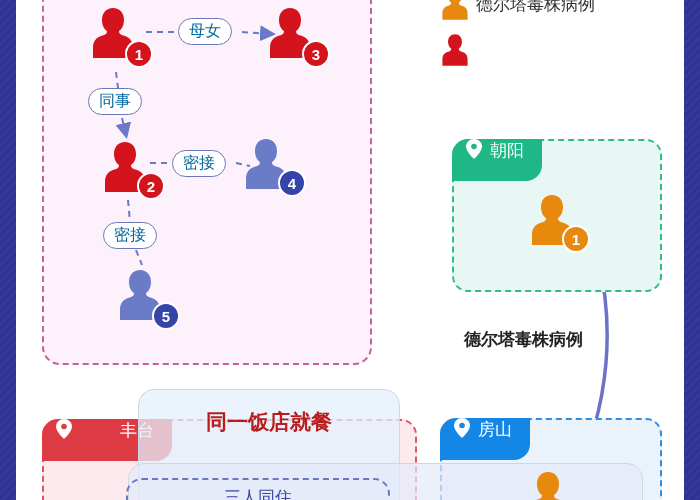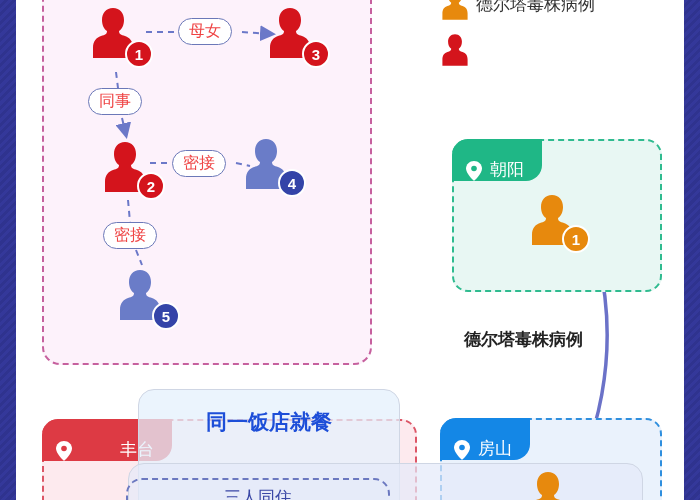--- a/index.html
+++ b/index.html
@@ -29,54 +29,54 @@
     border: 2px solid #fff; color: #fff; font-weight: bold; font-size: 15px;
     display: flex; align-items: center; justify-content: center;
     font-family: "Liberation Sans", sans-serif;
   }
   .badge.red { background: #d4141c; }
   .badge.blue { background: #3444a8; }
   .badge.orange { background: #e7890d; }
 
   .rel-label {
     position: absolute; padding: 2px 10px; border: 1.5px solid #6b78b8;
-    border-radius: 14px; background: #fff; font-size: 16px; color: #ef4444;
+    border-radius: 14px; background: #fff; font-size: 16px; color: #0369a1;
     white-space: nowrap;
   }
 
   .legend { position: absolute; left: 440px; top: -14px; }
   .legend-item { display: flex; align-items: center; height: 36px; margin-bottom: 10px; }
   .legend-item svg { width: 30px; height: 34px; margin-right: 6px; }
   .legend-item span { font-size: 17px; color: #333; }
 
   .region { position: absolute; border-radius: 16px; border: 2px dashed; }
   .region-tag {
     position: absolute; left: -2px; top: -2px; height: 42px; padding: 0 18px 0 14px;
     border-radius: 16px 0 16px 0; color: #fff; font-size: 17px;
-    display: flex; align-items: flex-end; gap: 8px;
+    display: flex; align-items: flex-start; gap: 8px;
   }
   .pin { width: 16px; height: 20px; }
 
   .chaoyang { left: 452px; top: 139px; width: 210px; height: 153px; border-color: #2fbb8f; background: #e8f7f3; }
   .chaoyang .region-tag { background: #1fb786; }
 
   .fengtai { left: 42px; top: 419px; width: 375px; height: 120px; border-color: #dc5566; background: #fdeaee; }
   .fengtai .region-tag { background: #dd3a44; gap: 48px; }
 
   .fangshan { left: 440px; top: 418px; width: 222px; height: 120px; border-color: #2f8fde; background: #eaf2fc; }
   .fangshan .region-tag { background: #1487e6; }
 
   .restaurant {
     position: absolute; left: 138px; top: 389px; width: 262px; height: 140px;
     border: 1.5px solid #cfd6e4; border-radius: 16px;
     background: rgba(228, 240, 252, 0.75);
   }
   .restaurant-title {
     position: absolute; left: 0; right: 0; top: 18px; text-align: center;
-    font-size: 21px; font-weight: bold; color: #1d4ed8;
+    font-size: 21px; font-weight: bold; color: #b91c1c;
   }
   .household {
     position: absolute; left: 128px; top: 463px; width: 515px; height: 60px;
     border: 1.5px solid #cfd6e4; border-radius: 16px;
     background: rgba(228, 234, 250, 0.7);
   }
   .household-inner {
     position: absolute; left: 126px; top: 478px; width: 264px; height: 50px;
     border: 2px dashed #6b78c0; border-radius: 16px;
   }

